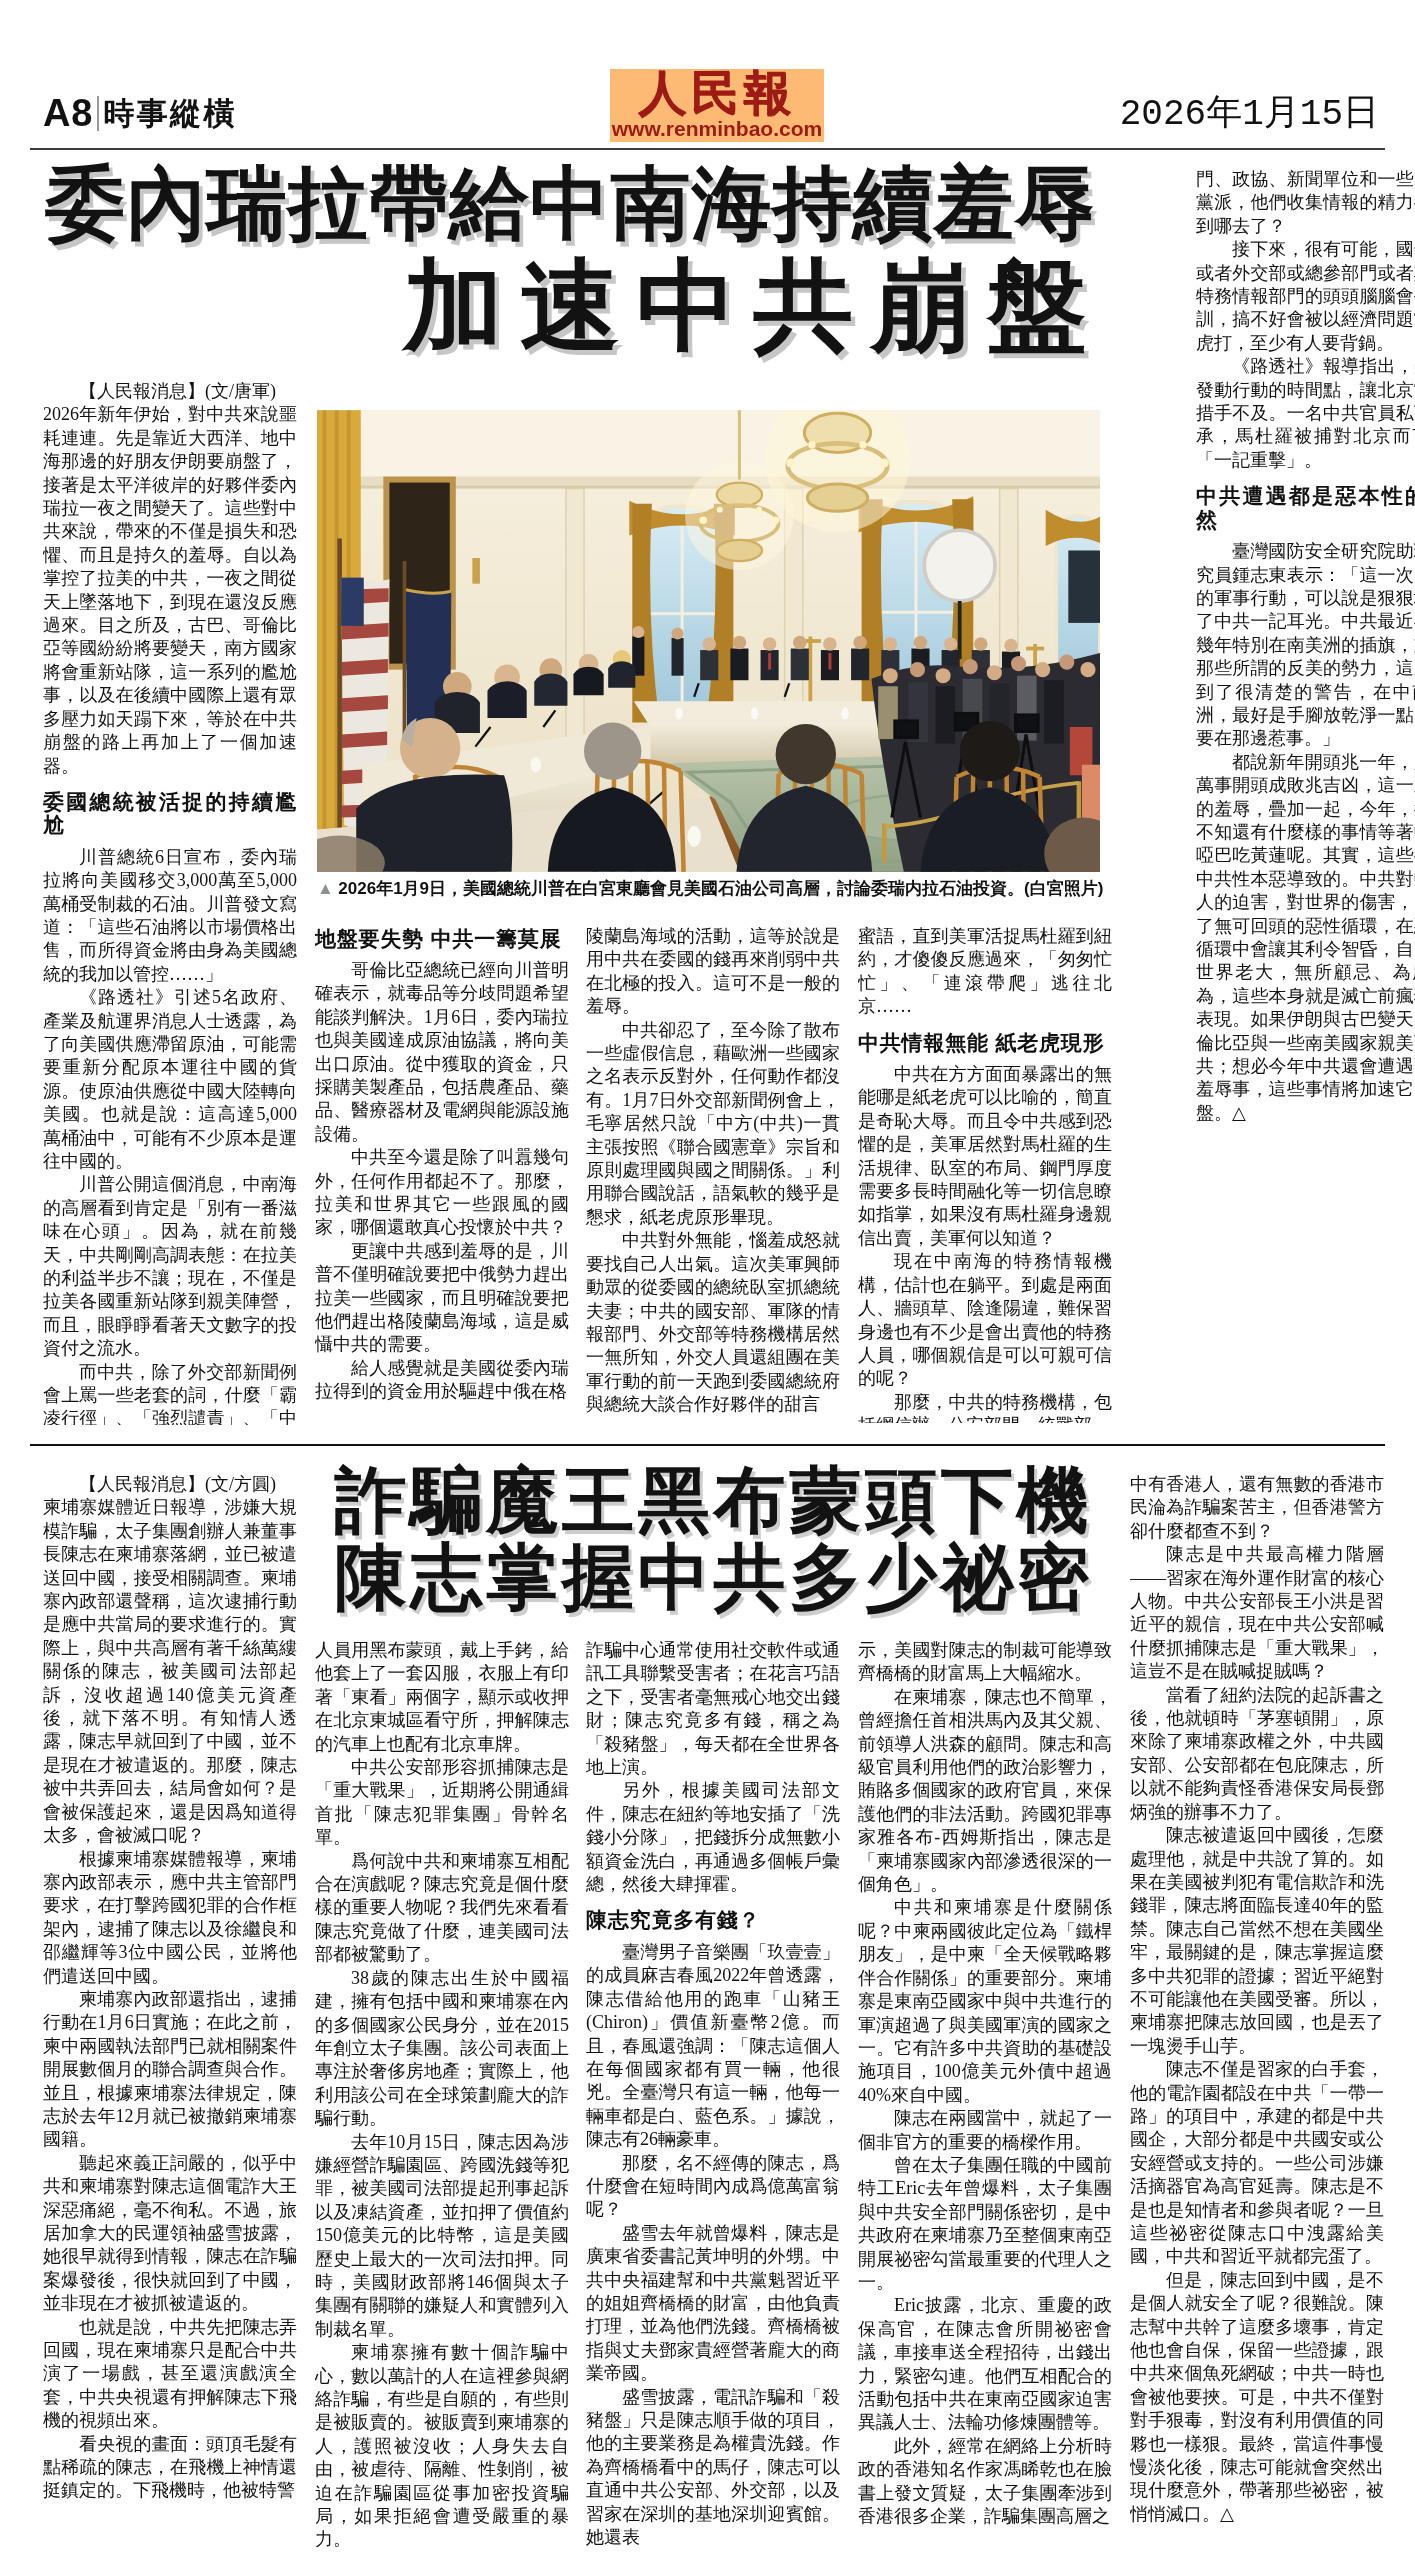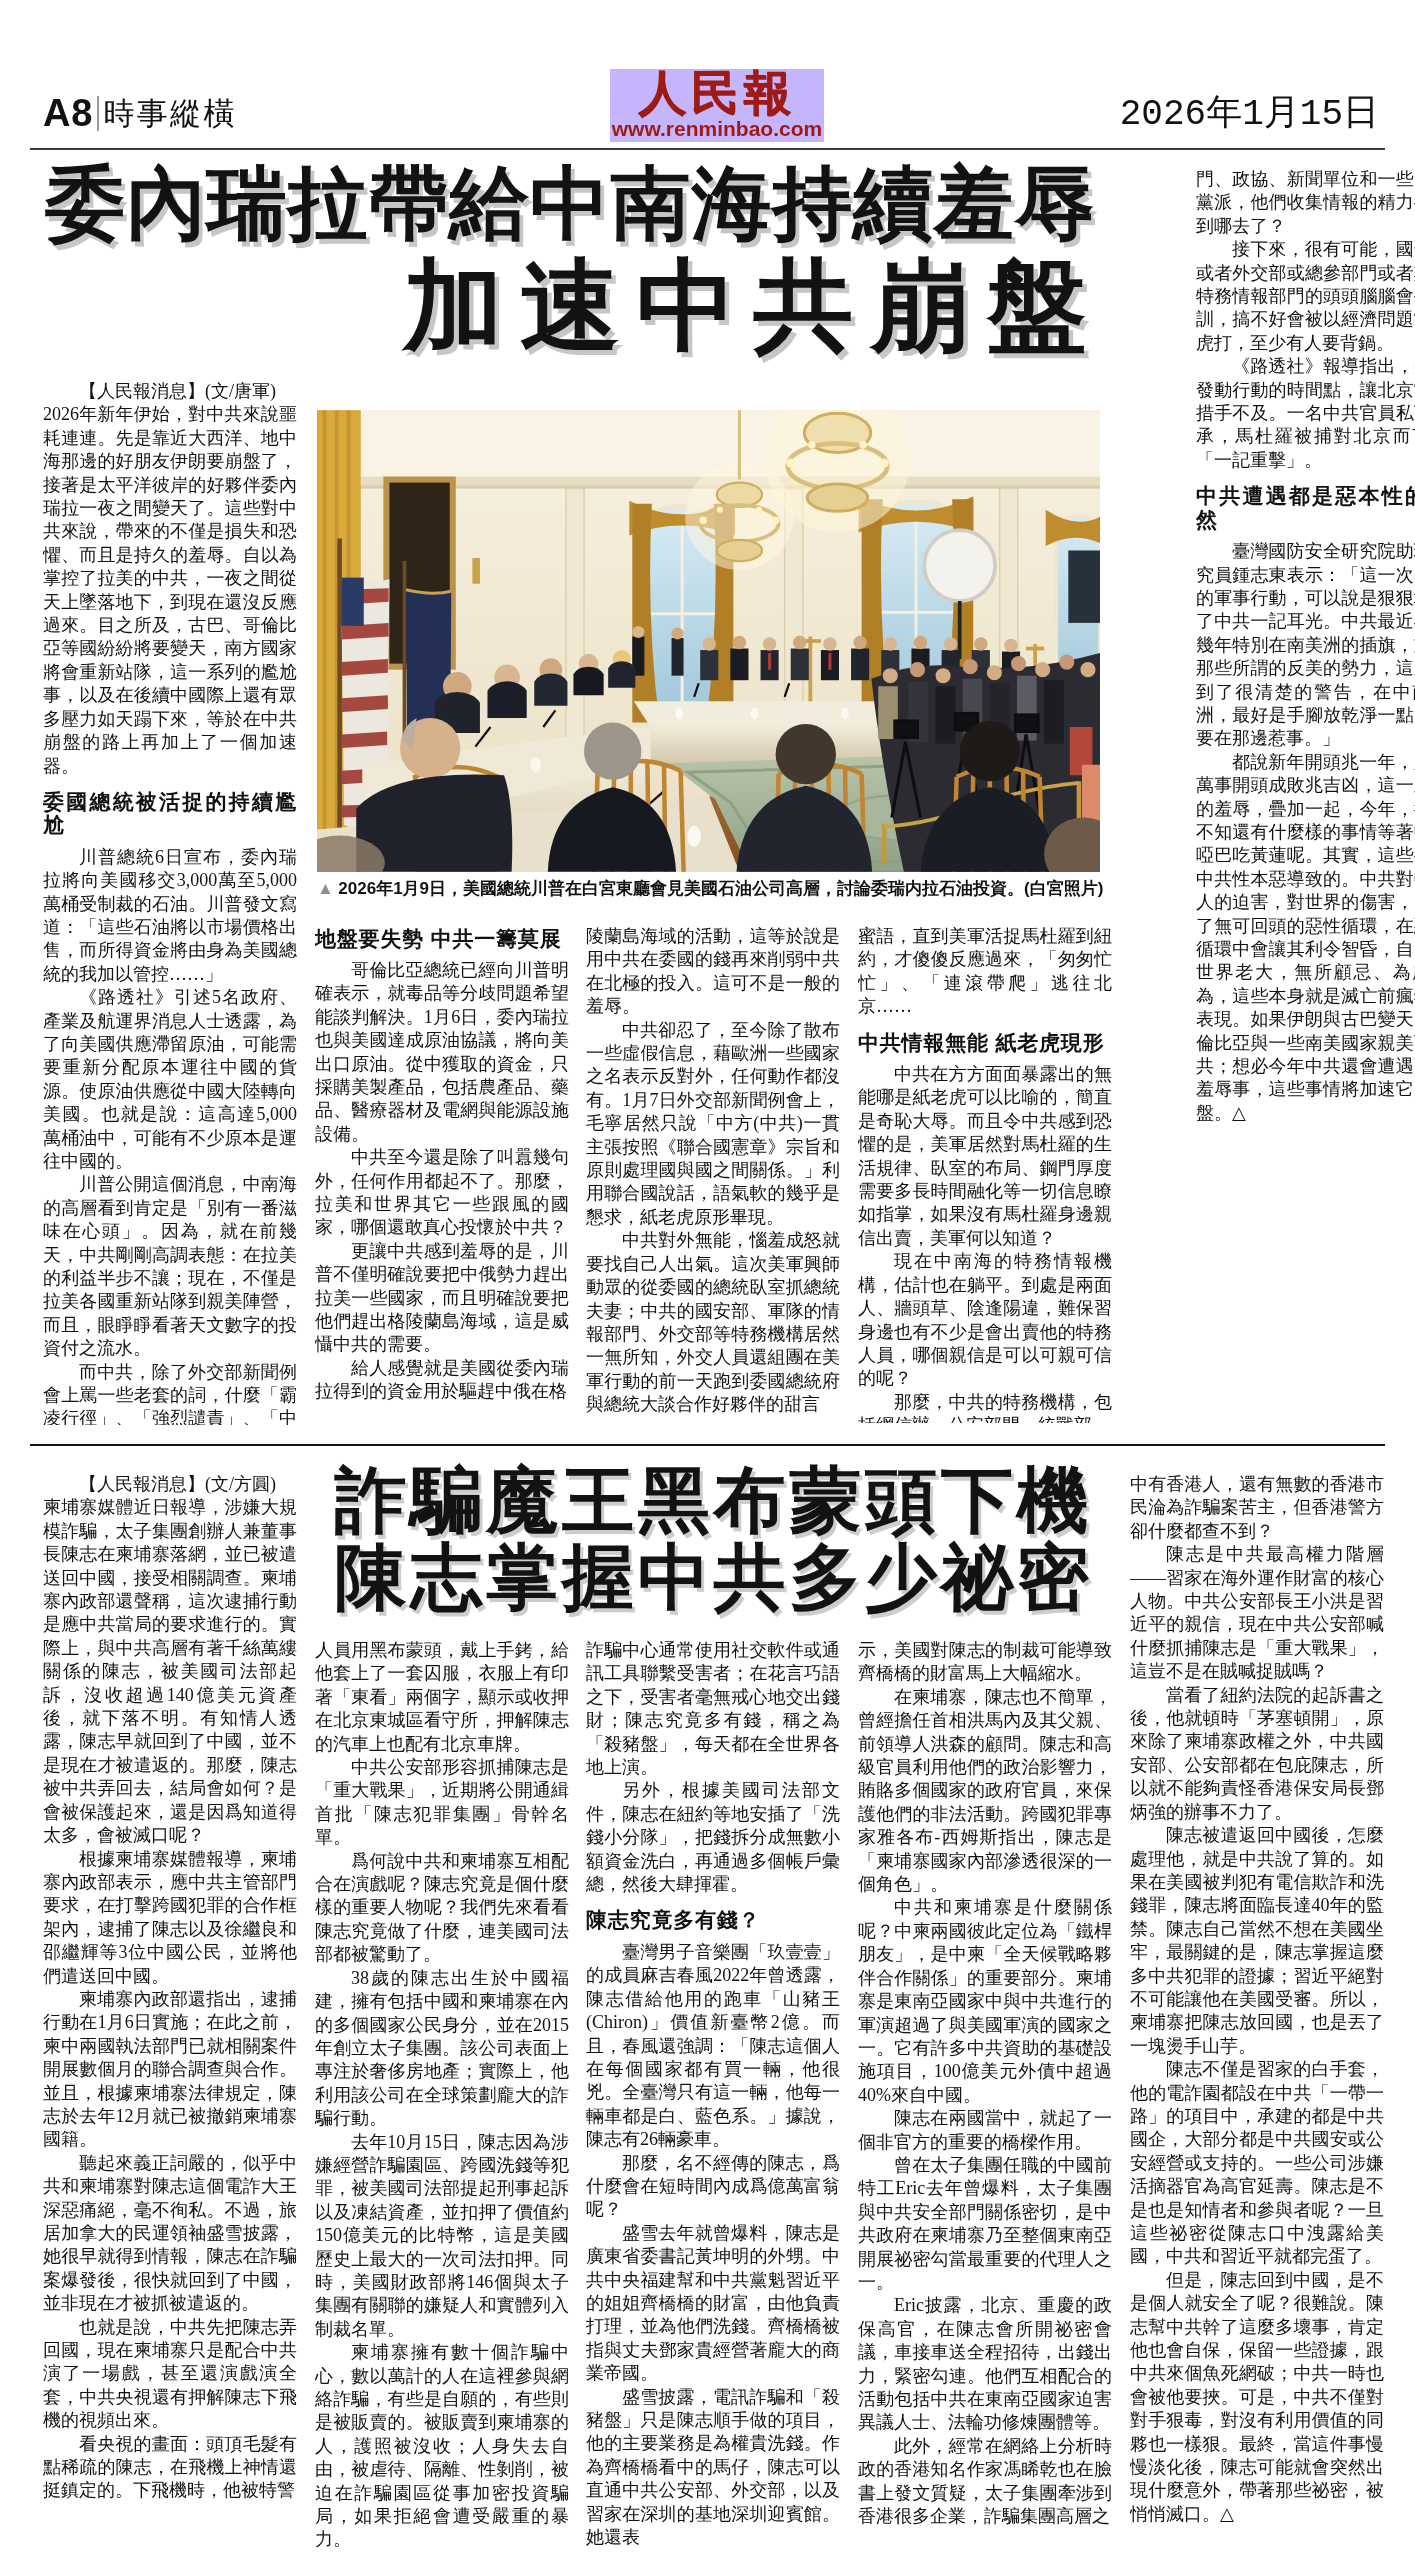--- a/index.html
+++ b/index.html
@@ -2,24 +2,24 @@
 <html style="font-size:12px"><head>
 <meta charset="utf-8">
 <style>
   html,body{margin:0;padding:0;background:#9a9a9a;}
   .page{position:relative;width:1415px;height:2576px;background:#ffffff;
         font-family:"Liberation Serif","DejaVu Serif",serif;color:#121212;overflow:hidden;}
   
   .hdr-left{position:absolute;left:43px;top:92px;display:flex;align-items:center;gap:4px;}
   .hdr-page{font-family:"Liberation Sans","DejaVu Sans",sans-serif;font-weight:bold;font-size:38px;letter-spacing:0.8px;}
   .hdr-bar{width:2.3px;height:35px;background:#9a9a9a;}
-  .hdr-section{font-weight:normal;font-size:31px;letter-spacing:2.3px;}
+  .hdr-section{font-weight:bold;font-size:31px;letter-spacing:2.3px;}
   .hdr-date{position:absolute;right:36px;top:88px;font-family:Liberation Mono, monospace;font-size:36px;}
   .hdr-rule{position:absolute;left:30px;top:148px;width:1355px;height:2.3px;background:#3c3c3c;}
-  .logo{position:absolute;left:610px;top:69px;width:214px;background:#c4b5fd;text-align:center;z-index:5;}
+  .logo{position:absolute;left:610px;top:69px;width:214px;background:#fdba74;text-align:center;z-index:5;}
   .logo-title{font-size:48px;font-weight:900;color:#9e1b15;letter-spacing:4.5px;line-height:47px;
               text-shadow:0.8px 0.8px 0 #9e1b15;}
   .logo-url{font-family:"Liberation Sans","DejaVu Sans",sans-serif;font-weight:bold;font-size:21px;color:#9e1b15;line-height:26px;}
   
   .mh1{position:absolute;left:45px;top:162px;width:1058px;font-size:80px;font-weight:900;
        white-space:nowrap;letter-spacing:0.8px;text-shadow:3.8px 4.5px 0 #c6c6c6;line-height:85px;}
   .mh2{position:absolute;left:45px;top:254px;width:1058px;text-align:right;font-size:100px;font-weight:900;
        letter-spacing:16.6px;text-shadow:4.5px 5.3px 0 #c6c6c6;line-height:106px;}
   .bh{position:absolute;left:315px;top:1463px;width:797px;text-align:center;font-weight:900;
       font-size:72px;line-height:77px;letter-spacing:3.8px;text-shadow:3px 3.8px 0 #cdcdcd;}

